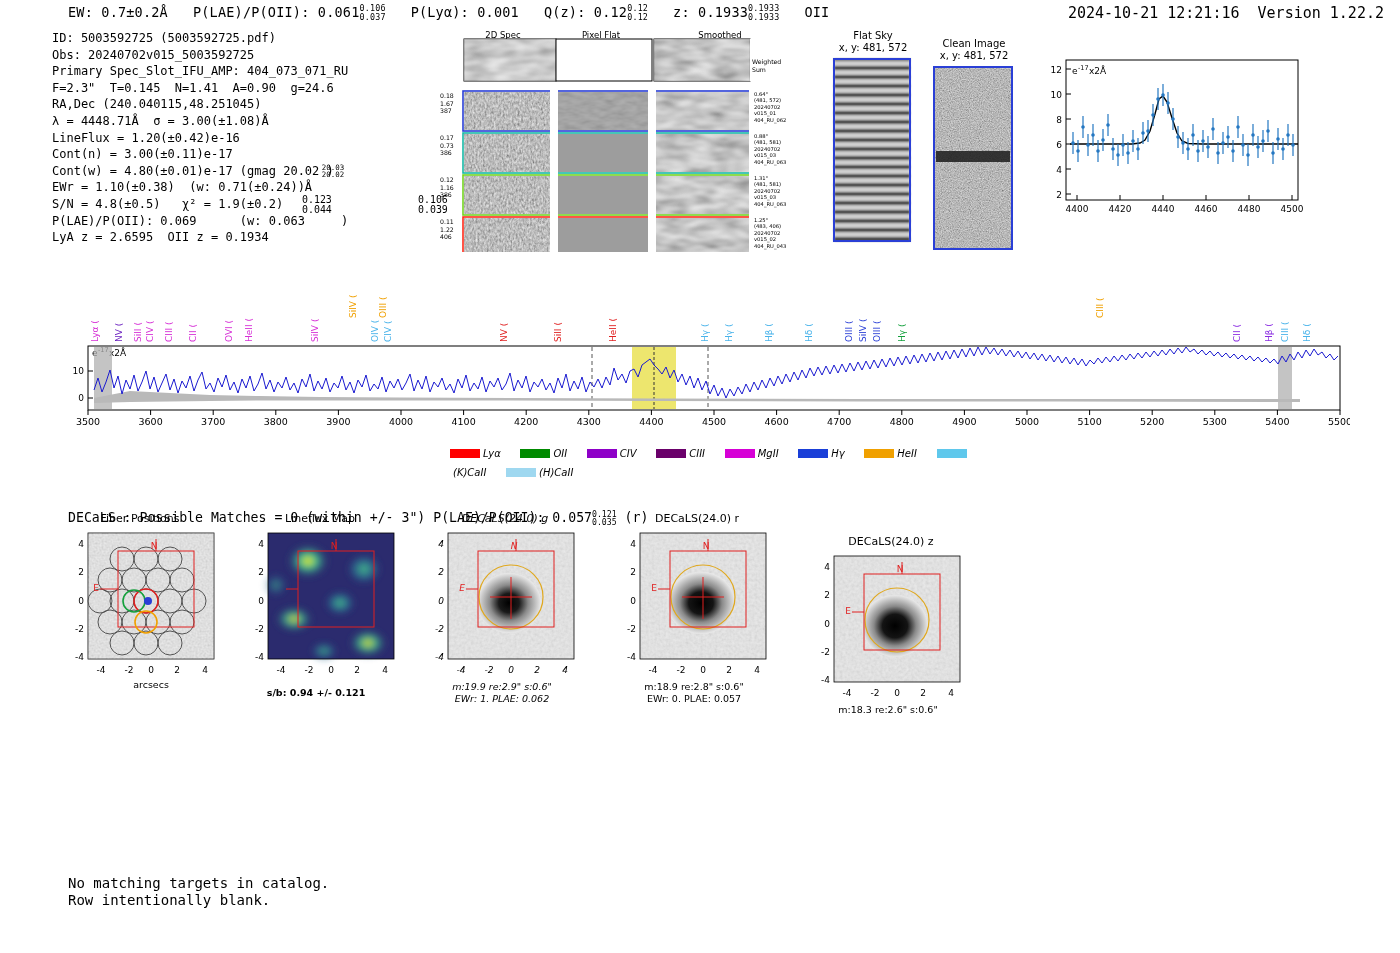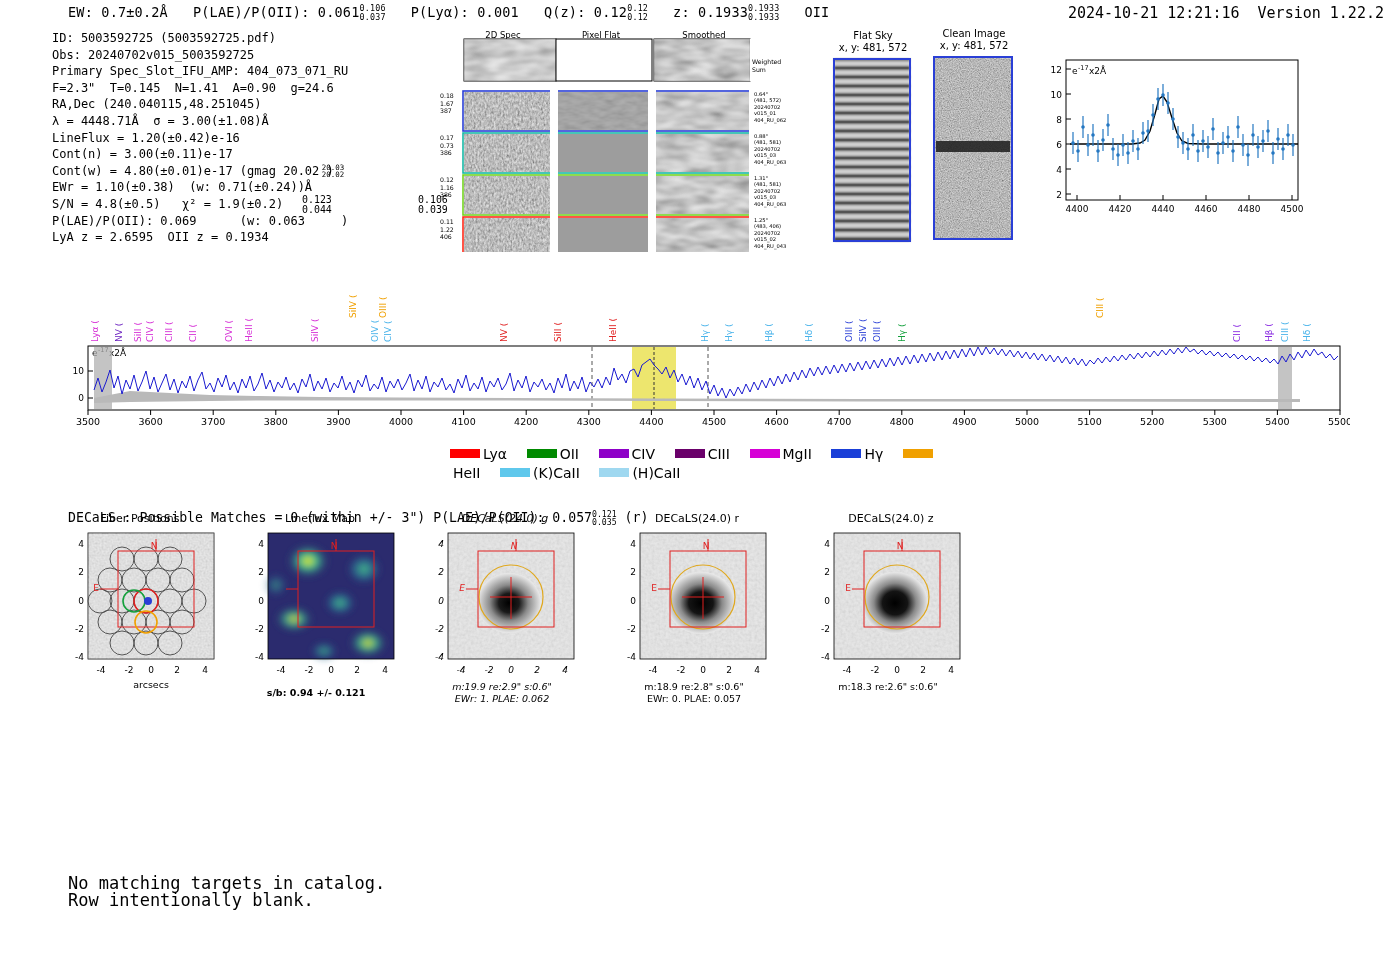--- a/index.html
+++ b/index.html
@@ -30,29 +30,29 @@
 
   
   #linefitplot{left:1032px;top:54px;width:272px;height:166px;}
 
   
   #fullspec{left:60px;top:270px;width:1290px;height:190px;}
 
   
   #legend{left:450px;top:443px;width:520px;height:14px;}
   .lgbox{display:inline-block;width:30px;height:9px;vertical-align:middle;}
-  .lglabel{display:inline-block;font-family:"DejaVu Sans",sans-serif;font-size:14px;vertical-align:middle;margin:0 10px 0 3px;}
+  .lglabel{display:inline-block;font-family:"DejaVu Sans",sans-serif;font-size:10px;vertical-align:middle;margin:0 10px 0 3px;font-style:italic;}
 
   
   #decals-head{left:68px;top:483px;font-size:13.2px;white-space:nowrap;margin-top:27px;}
   .cutout-title{font-family:"DejaVu Sans",sans-serif;font-size:11px;text-align:center;}
   .captxt{font-family:"DejaVu Sans",sans-serif;font-size:9.5px;text-align:center;line-height:12px;}
 
   
-  #footer{left:68px;top:875px;font-size:17px;line-height:17px;white-space:pre;}
+  #footer{left:68px;top:875px;font-size:14px;line-height:17px;white-space:pre;}
 
   svg{display:block;}
 </style>
 </head>
 <body>
 
 <div class="abs mono" id="topline">
   <span>EW: 0.7±0.2Å</span>&nbsp;&nbsp;
   <span>P(LAE)/P(OII):</span>
   <span>0.061</span><span class="frac"><span>0.106</span><br><span>0.037</span></span>&nbsp;&nbsp;
@@ -81,21 +81,21 @@
 <span>EWr = 1.10(±0.38)  (w: 0.71(±0.24))Å</span>
 <span>S/N = 4.8(±0.5)   χ² = 1.9(±0.2)</span>
 <span>P(LAE)/P(OII): 0.069      (w: 0.063     )</span>
 <span>LyA z = 2.6595  OII z = 0.1934</span></div>
 <div class="abs frac mono" style="left:302px;top:195px;"><span>0.123</span><br><span>0.044</span></div>
 <div class="abs frac mono" style="left:418px;top:195px;"><span>0.106</span><br><span>0.039</span></div>
 
 <div class="abs" id="spec2d">
   <div class="abs panel-title" style="left:20px;top:0px;width:90px;">2D Spec</div>
   <div class="abs panel-title" style="left:118px;top:0px;width:90px;">Pixel Flat</div>
-  <div class="abs panel-title" style="left:216px;top:0px;width:100px;">Smoothed</div>
+  <div class="abs panel-title" style="left:232px;top:0px;width:100px;">Smoothed</div>
 
   <svg width="380" height="222" style="position:absolute;left:0;top:0;">
     <defs>
       <filter id="sfx" x="0" y="0" width="100%" height="100%">
         <feTurbulence type="fractalNoise" baseFrequency="0.55 0.32" numOctaves="3" seed="7" result="t"></feTurbulence>
         <feColorMatrix in="t" type="saturate" values="0"></feColorMatrix>
         <feComponentTransfer>
             <feFuncA type="linear" slope="0" intercept="1"></feFuncA>
           </feComponentTransfer>
       </filter>
@@ -225,21 +225,21 @@
       </pattern>
       <filter id="blurs">
           <feGaussianBlur stdDeviation="0.9"></feGaussianBlur>
         </filter>
     </defs>
     <rect x="8" y="2" width="76" height="182" fill="url(#skybands)" filter="url(#blurs)"></rect>
     <rect x="8" y="2" width="76" height="182" fill="none" stroke="#2a3fd6" stroke-width="2"></rect>
   </svg>
 </div>
 
-<div class="abs" style="left:926px;top:28px;width:96px;">
+<div class="abs" style="left:926px;top:38px;width:96px;">
   <div class="cut-title">Clean Image</div>
   <div class="cut-title">x, y: 481, 572</div>
   <svg width="96" height="190" style="margin-top:3px;">
     <defs>
       <filter id="cleannoise" x="0" y="0" width="100%" height="100%">
         <feTurbulence type="fractalNoise" baseFrequency="0.9" numOctaves="4" seed="31" result="t"></feTurbulence>
         <feColorMatrix in="t" type="saturate" values="0"></feColorMatrix>
         <feComponentTransfer>
             <feFuncA type="linear" slope="0" intercept="1"></feFuncA>
           </feComponentTransfer>
@@ -785,21 +785,21 @@
         <text x="24" y="107">-2</text>
         <text x="24" y="135">-4</text>
     </g>
   </svg>
   <div class="captxt" style="margin-left:-6px;margin-top:-44px;">
     <div>m:18.9  re:2.8"  s:0.6"</div>
     <div>EWr: 0. PLAE: 0.057</div>
   </div>
 </div>
 
-<div class="abs" style="left:806px;top:512px;width:170px;">
+<div class="abs" style="left:806px;top:535px;width:170px;">
   <div class="cutout-title">DECaLS(24.0) z</div>
   <svg width="170" height="200" viewBox="0 0 170 200">
     <defs>
       <radialGradient id="galz">
           <stop offset="0%" stop-color="#000"></stop>
           <stop offset="38%" stop-color="#141414"></stop>
           <stop offset="64%" stop-color="#8a8a8a"></stop>
           <stop offset="100%" stop-color="#e9e9e9"></stop>
         </radialGradient>
       <filter id="znoise" x="0" y="0" width="100%" height="100%">

